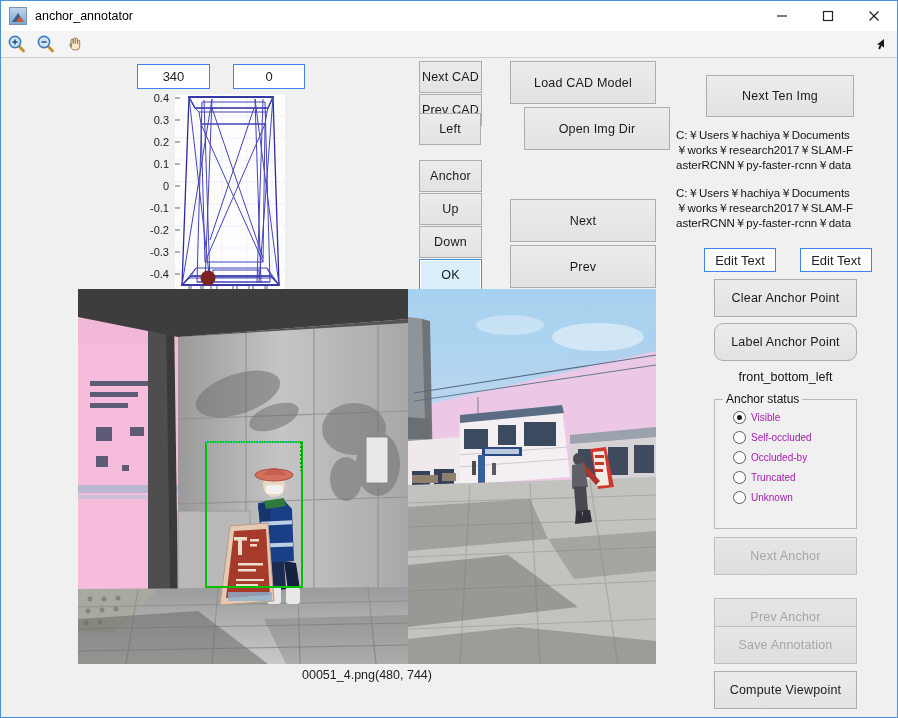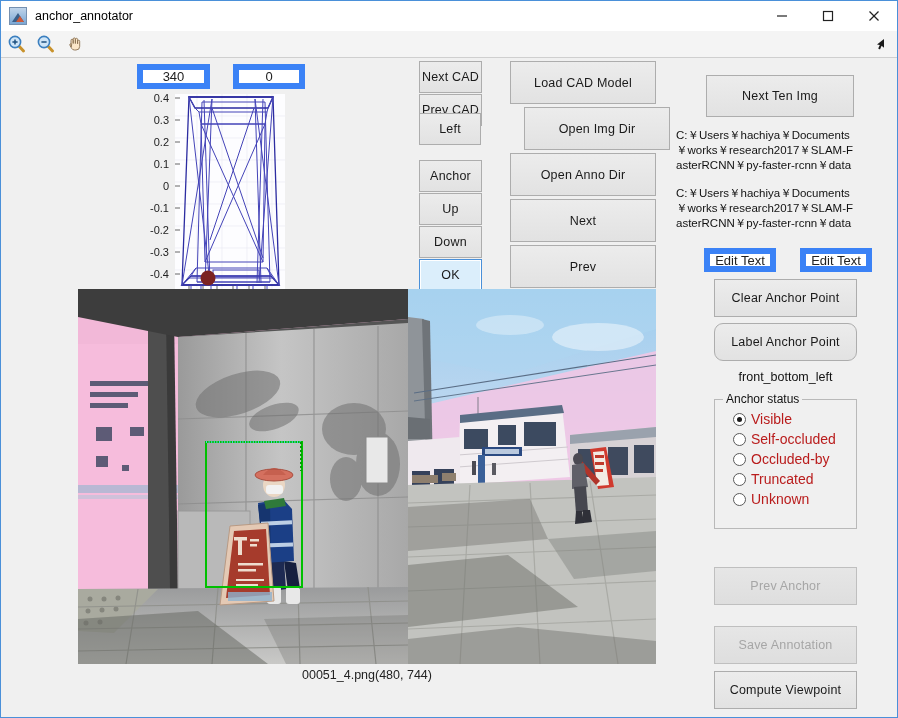--- a/index.html
+++ b/index.html
@@ -98,21 +98,21 @@
   }
   .btn.disabled { color: #a6a6a6; background: linear-gradient(#e6e6e6,#dedede); border-color: #bfbfbf; }
   .btn.focused {
     background: #dbeefb;
     border: 1px solid #4a90d9;
     box-shadow: inset 0 0 0 1px #ffffff;
   }
   .txtinput {
     position: absolute;
     background: #ffffff;
-    border: 6px solid #3b82f6;
+    border: 1px solid #3b82f6;
     font-size: 13px; color: #222;
     display: flex; align-items: center; justify-content: center;
     font-family: "Liberation Sans", sans-serif;
   }
 
   
   .plotbox {
     position: absolute; left: 76px; top: 32px;
     width: 330px; height: 210px;
     background: #f0f0f0;
@@ -153,21 +153,21 @@
   }
   .groupbox-title {
     position: absolute; left: 8px; top: -8px;
     background: #f0f0f0;
     padding: 0 3px;
     font-size: 12px; color: #111;
   }
   .radio-row {
     position: absolute;
     display: flex; align-items: center;
-    font-size: 14px; color: #b91c1c;
+    font-size: 10px; color: #a21caf;
   }
   .radio {
     width: 13px; height: 13px;
     border-radius: 50%;
     border: 1px solid #5a5a5a;
     background: #fff;
     margin-right: 5px;
     position: relative; flex: none;
   }
   .radio.checked:after {
@@ -346,21 +346,20 @@
     <div class="btn" style="left:418px; top:3px; width:63px; height:32px;">Next CAD</div>
     <div class="btn" style="left:418px; top:36px; width:63px; height:32px;">Prev CAD</div>
     <div class="btn" style="left:418px; top:55px; width:62px; height:32px;">Left</div>
     <div class="btn" style="left:418px; top:102px; width:63px; height:32px;">Anchor</div>
     <div class="btn" style="left:418px; top:135px; width:63px; height:32px;">Up</div>
     <div class="btn" style="left:418px; top:168px; width:63px; height:32px;">Down</div>
     <div class="btn focused" style="left:418px; top:201px; width:63px; height:32px;">OK</div>
 
     <div class="btn" style="left:509px; top:3px; width:146px; height:43px;">Load CAD Model</div>
     <div class="btn" style="left:509px; top:49px; width:146px; height:43px;margin-left:14px;">Open Img Dir</div>
-    <div class="btn" style="left:509px; top:95px; width:146px; height:43px;">Open Anno Dir</div>
     <div class="btn" style="left:509px; top:141px; width:146px; height:43px;">Next</div>
     <div class="btn" style="left:509px; top:187px; width:146px; height:43px;">Prev</div>
 
     <div class="btn" style="left:705px; top:17px; width:148px; height:42px;">Next Ten Img</div>
 
     <div class="pathtext" style="left:675px; top:70px; height:46px;">C:￥Users￥hachiya￥Documents￥works￥research2017￥SLAM-FasterRCNN￥py-faster-rcnn￥data￥PASCAL3D+_release1.1￥Images￥shinjuku_176788</div>
     <div class="pathtext" style="left:675px; top:128px; height:46px;">C:￥Users￥hachiya￥Documents￥works￥research2017￥SLAM-FasterRCNN￥py-faster-rcnn￥data￥PASCAL3D+_release1.1￥Annotations￥shinjuku_176788</div>
 
     <div class="txtinput" style="left:703px; top:190px; width:72px; height:24px;">Edit Text</div>
     <div class="txtinput" style="left:799px; top:190px; width:72px; height:24px;">Edit Text</div>
@@ -388,21 +387,22 @@
       <div class="radio-row" style="left:18px; top:71px;">
         <span class="radio"></span>
         <span>Truncated</span>
       </div>
       <div class="radio-row" style="left:18px; top:91px;">
         <span class="radio"></span>
         <span>Unknown</span>
       </div>
     </div>
 
-    <div class="btn disabled" style="left:713px; top:509px; width:143px; height:38px;">Prev Anchor</div>
+    <div class="btn disabled" style="left:713px; top:479px; width:143px; height:38px;">Next Anchor</div>
+    <div class="btn disabled" style="left:713px; top:540px; width:143px; height:38px;">Prev Anchor</div>
     <div class="btn disabled" style="left:713px; top:568px; width:143px; height:38px;">Save Annotation</div>
     <div class="btn" style="left:713px; top:613px; width:143px; height:38px;">Compute Viewpoint</div>
 
     <div class="photo">
       <svg width="578" height="375" viewBox="0 0 578 375">
         <defs>
           <linearGradient id="skyg" x1="0" y1="0" x2="0" y2="1">
             <stop offset="0%" stop-color="#9ecdee"></stop>
             <stop offset="40%" stop-color="#c3d9f0"></stop>
             <stop offset="100%" stop-color="#f5c9e6"></stop>

